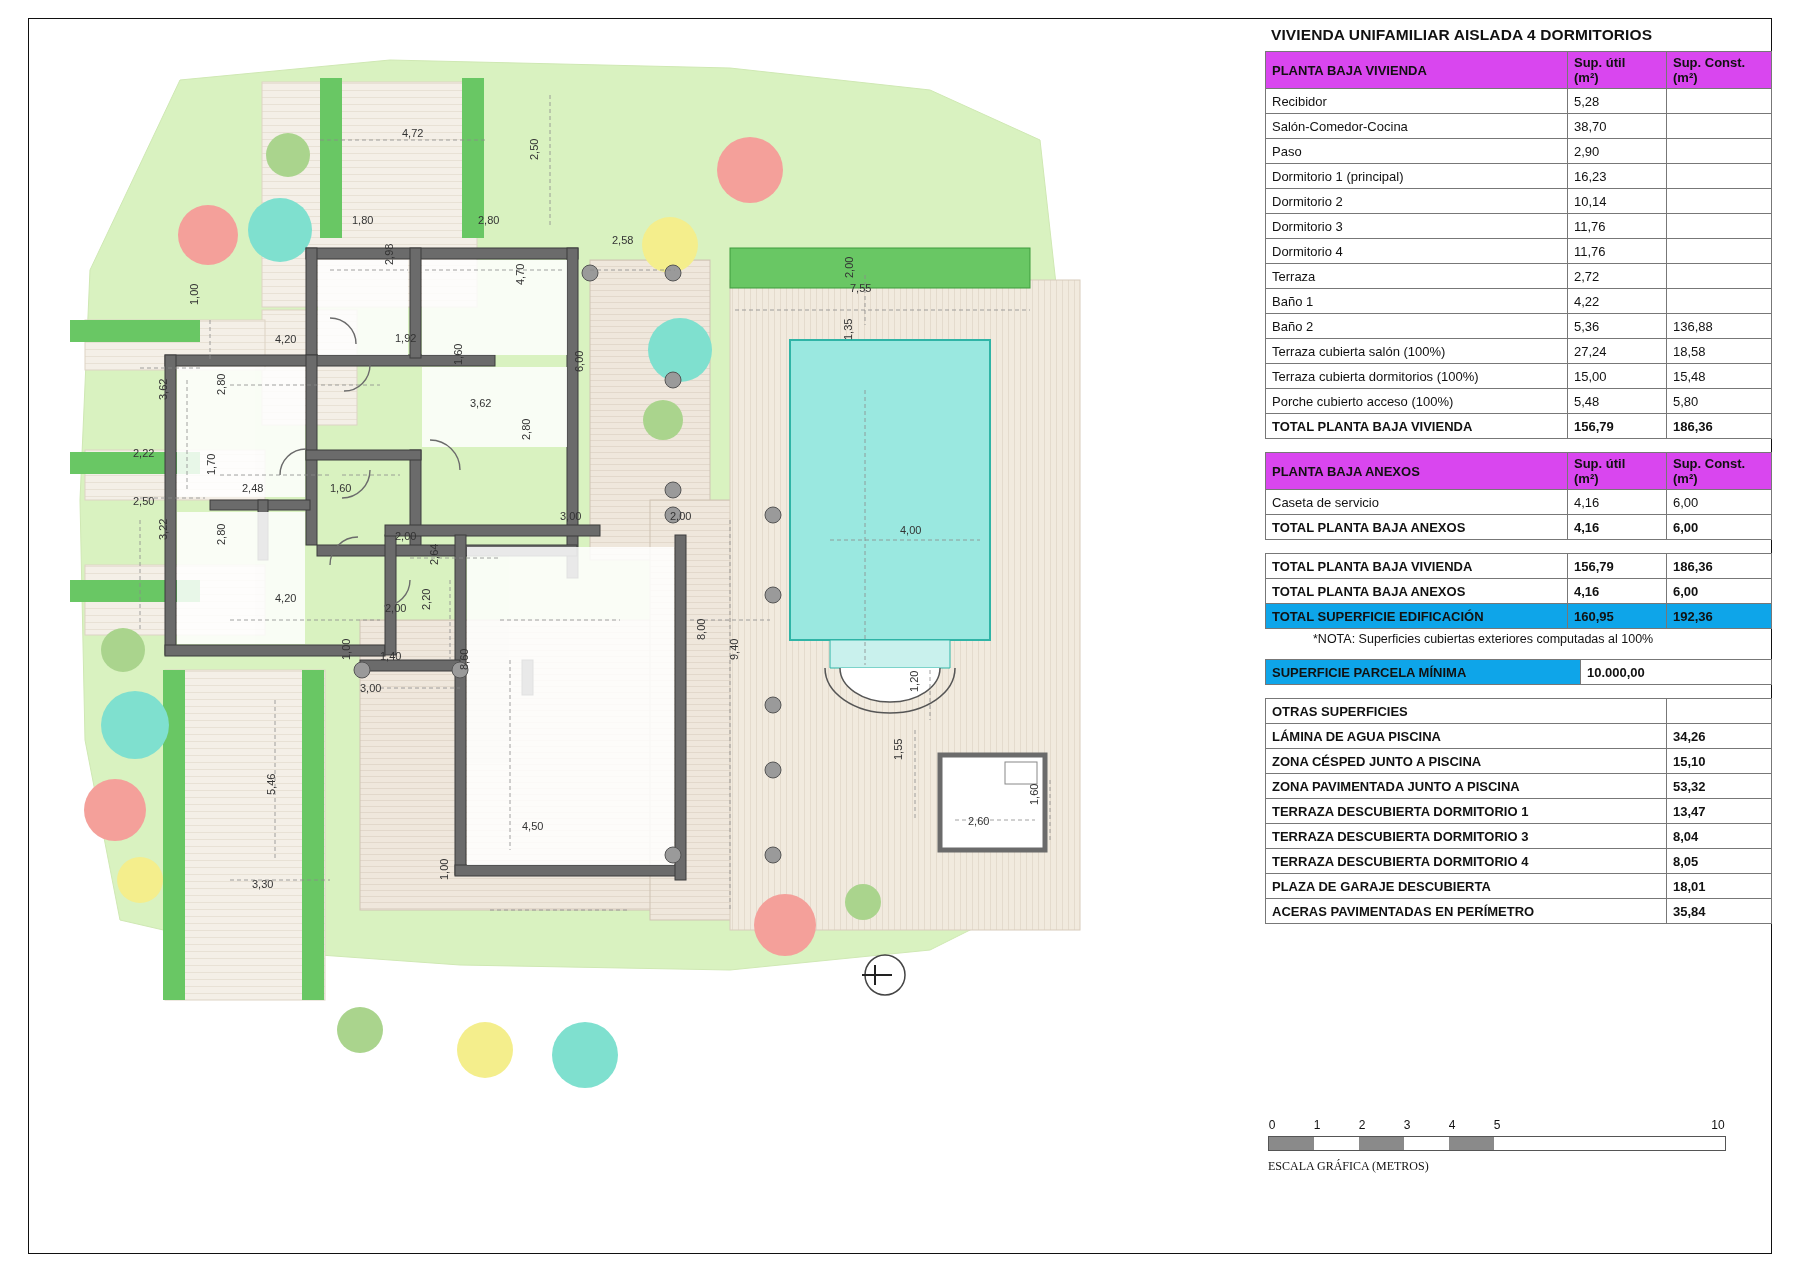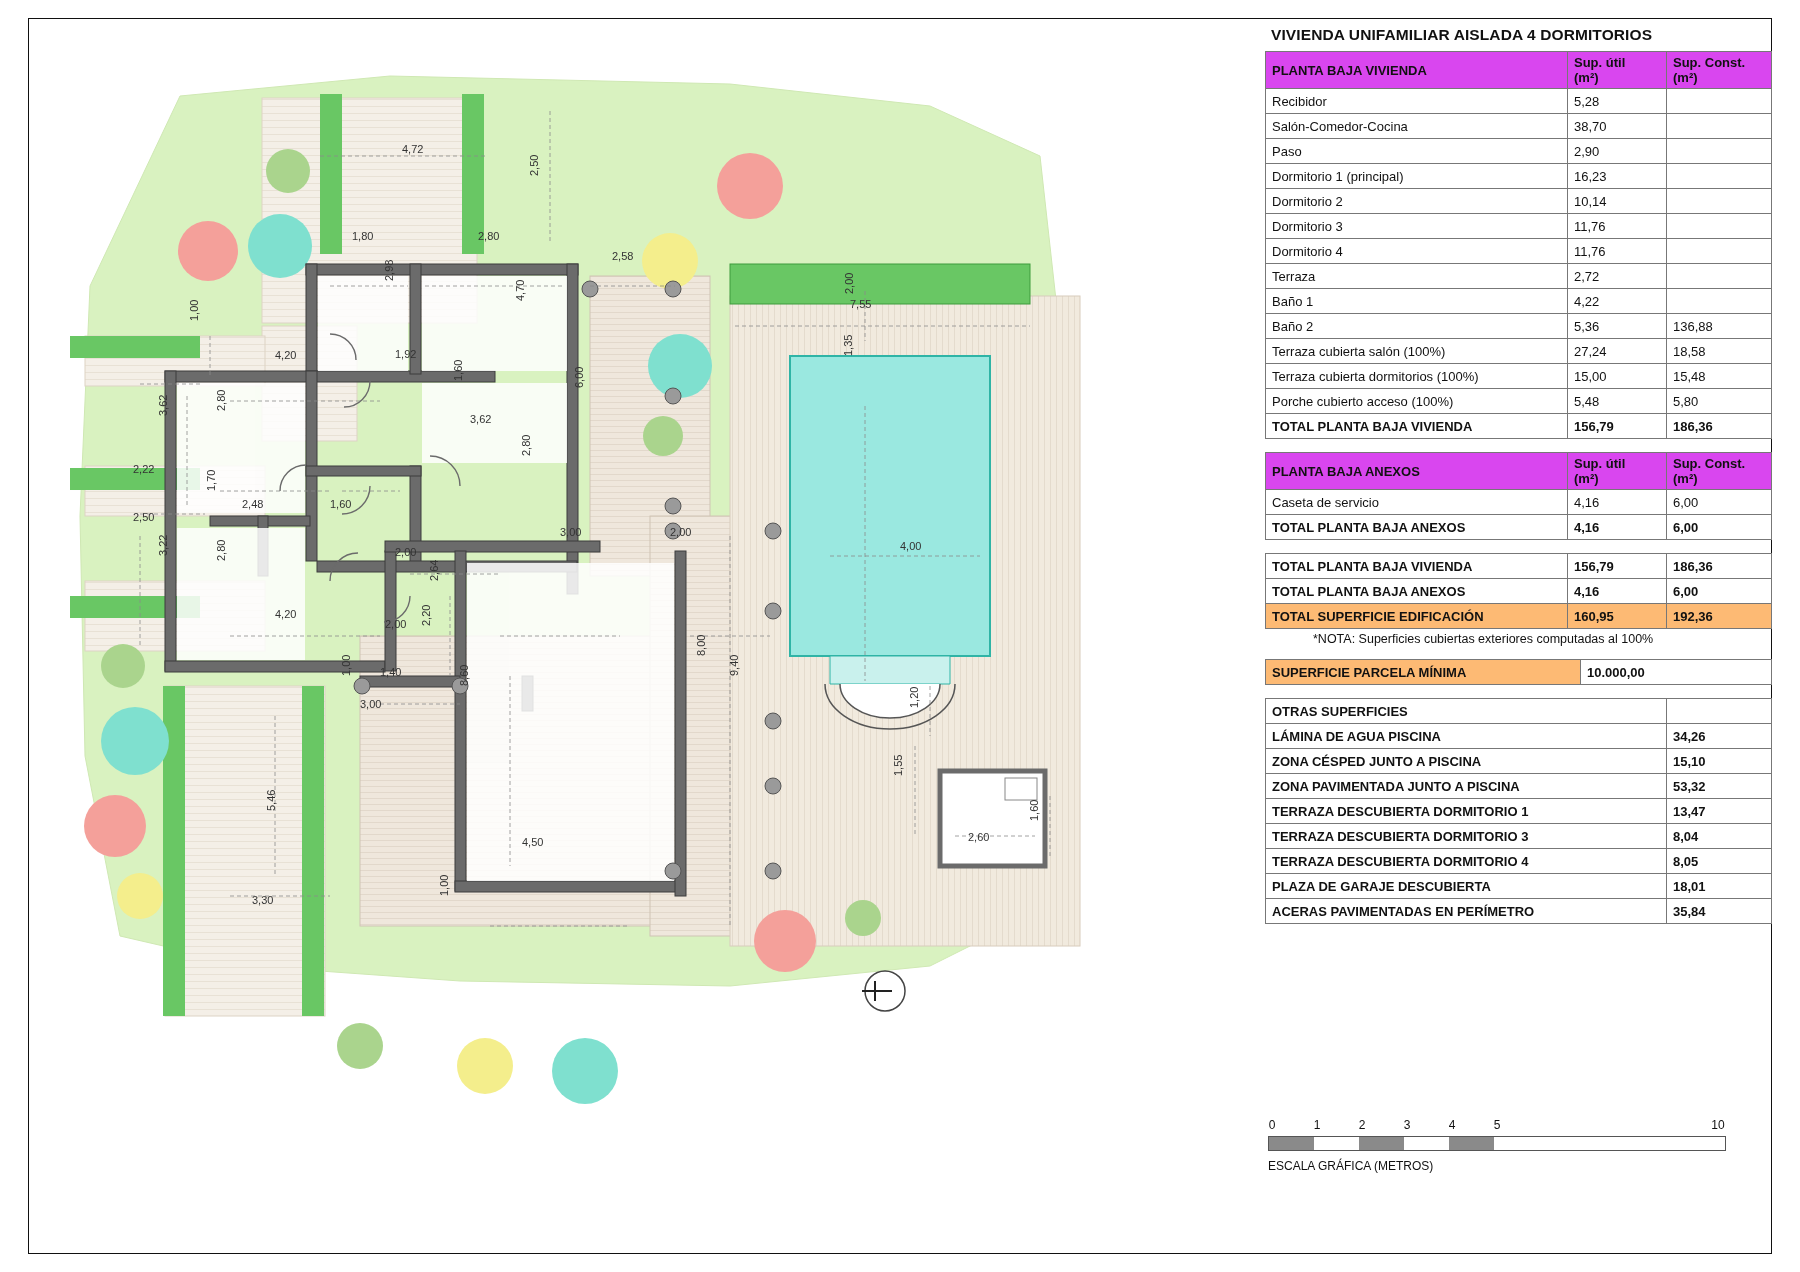--- a/index.html
+++ b/index.html
@@ -1,43 +1,43 @@
 <!DOCTYPE html>
 <html><head>
 <meta charset="utf-8">
 <style>
   html,body{margin:0;padding:0;background:#fff;}
   body{width:1800px;height:1272px;font-family:"Liberation Sans",sans-serif;position:relative;overflow:hidden;}
   .sheet{position:absolute;left:0;top:0;width:1800px;height:1272px;}
   .frame{position:absolute;left:28px;top:18px;width:1744px;height:1236px;border:1px solid #111;box-sizing:border-box;}
 
   
-  .draw{position:absolute;left:30px;top:36px;width:1230px;height:1232px;overflow:hidden;}
+  .draw{position:absolute;left:30px;top:20px;width:1230px;height:1232px;overflow:hidden;}
   svg.plan{position:absolute;left:0;top:0;}
 
   
   .panel{position:absolute;left:1265px;top:22px;width:510px;}
   .maintitle{font-size:15.5px;font-weight:bold;color:#111;letter-spacing:.1px;padding:4px 6px 7px 6px;}
   table{border-collapse:collapse;width:507px;font-size:13px;color:#111;}
   table.tbl td, table.tbl th{border:1px solid #777;padding:3px 6px;vertical-align:middle;height:18px;}
   th{font-weight:bold;text-align:left;background:#d946ef;}
   td.num{text-align:left;width:86px;}
   td.lbl{text-align:left;}
   tr.bold td{font-weight:bold;}
   .spacer{height:13px;}
   .note{font-size:12.5px;color:#111;padding:3px 2px 0 2px;margin-left:46px;}
-  .hl{background:#fdba74;}
+  .hl{background:#0ea5e9;}
 
   
   .scalewrap{position:absolute;left:1268px;top:1118px;width:500px;}
   .scale-nums{position:relative;height:18px;font-size:12px;color:#111;}
   .scale-nums span{position:absolute;transform:translateX(-50%);}
   .scalebar{position:relative;height:15px;border:1px solid #555;width:458px;box-sizing:border-box;background:#fff;}
   .scalebar i{position:absolute;top:0;height:13px;background:#8a8a8a;display:block;}
-  .scalecap{font-size:12px;color:#111;padding-top:8px;}
+  .scalecap{font-size:12px;color:#111;padding-top:8px;font-family:Liberation Serif, serif;}
 </style>
 </head>
 <body>
 
 <div class="sheet">
   <div class="frame"></div>
 
   <div class="draw">
     <svg class="plan" width="1230" height="1232" viewBox="0 0 1230 1232">
       <defs>

